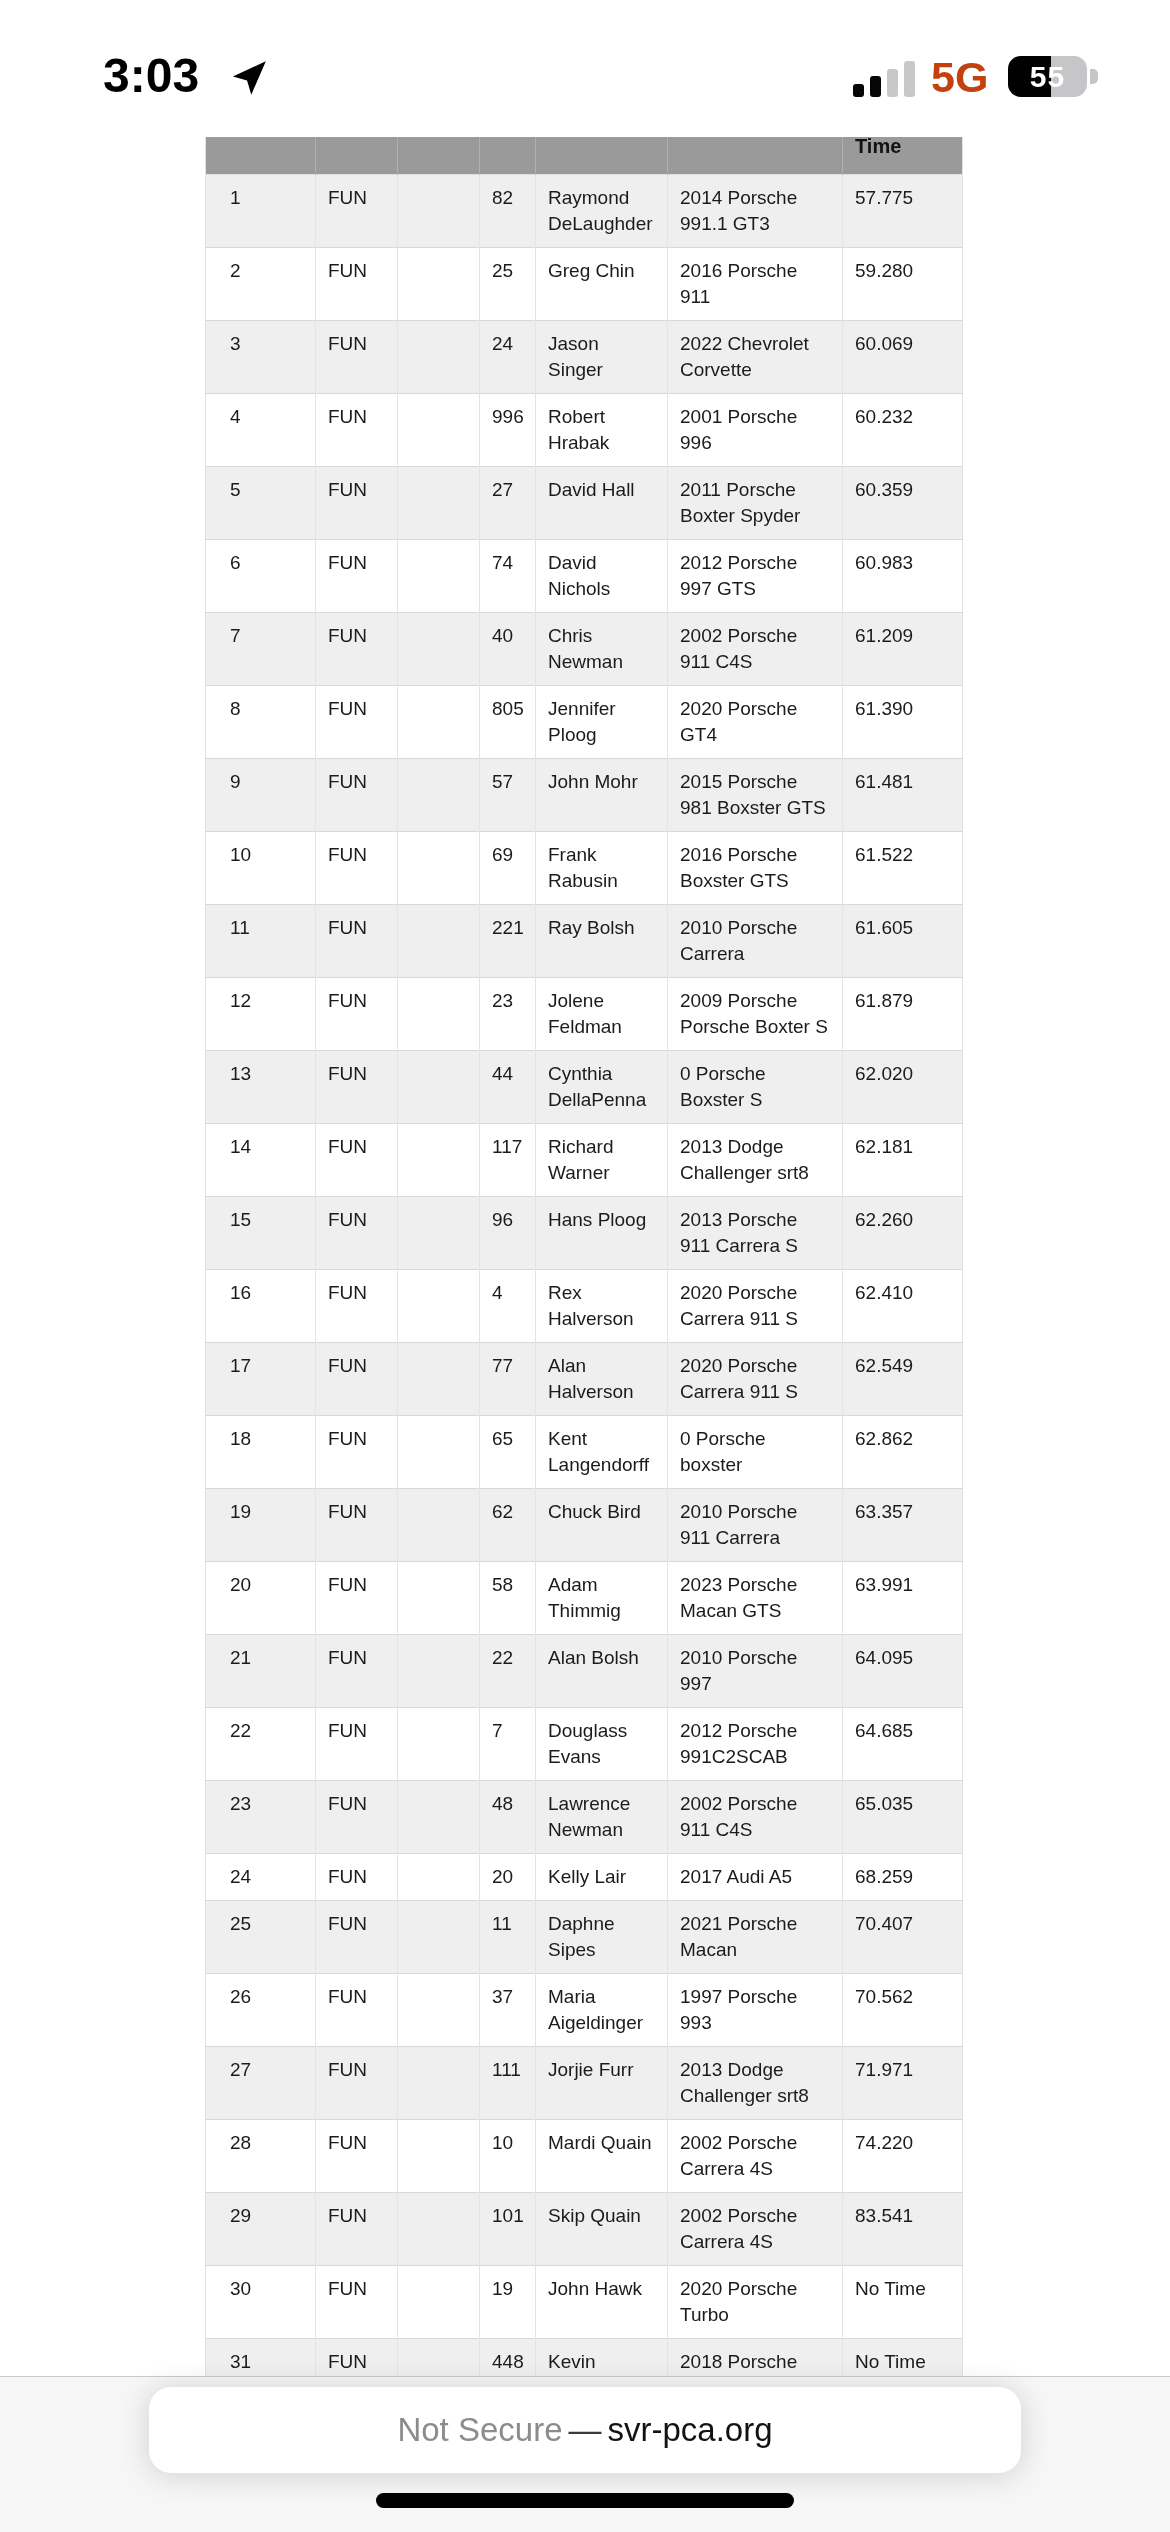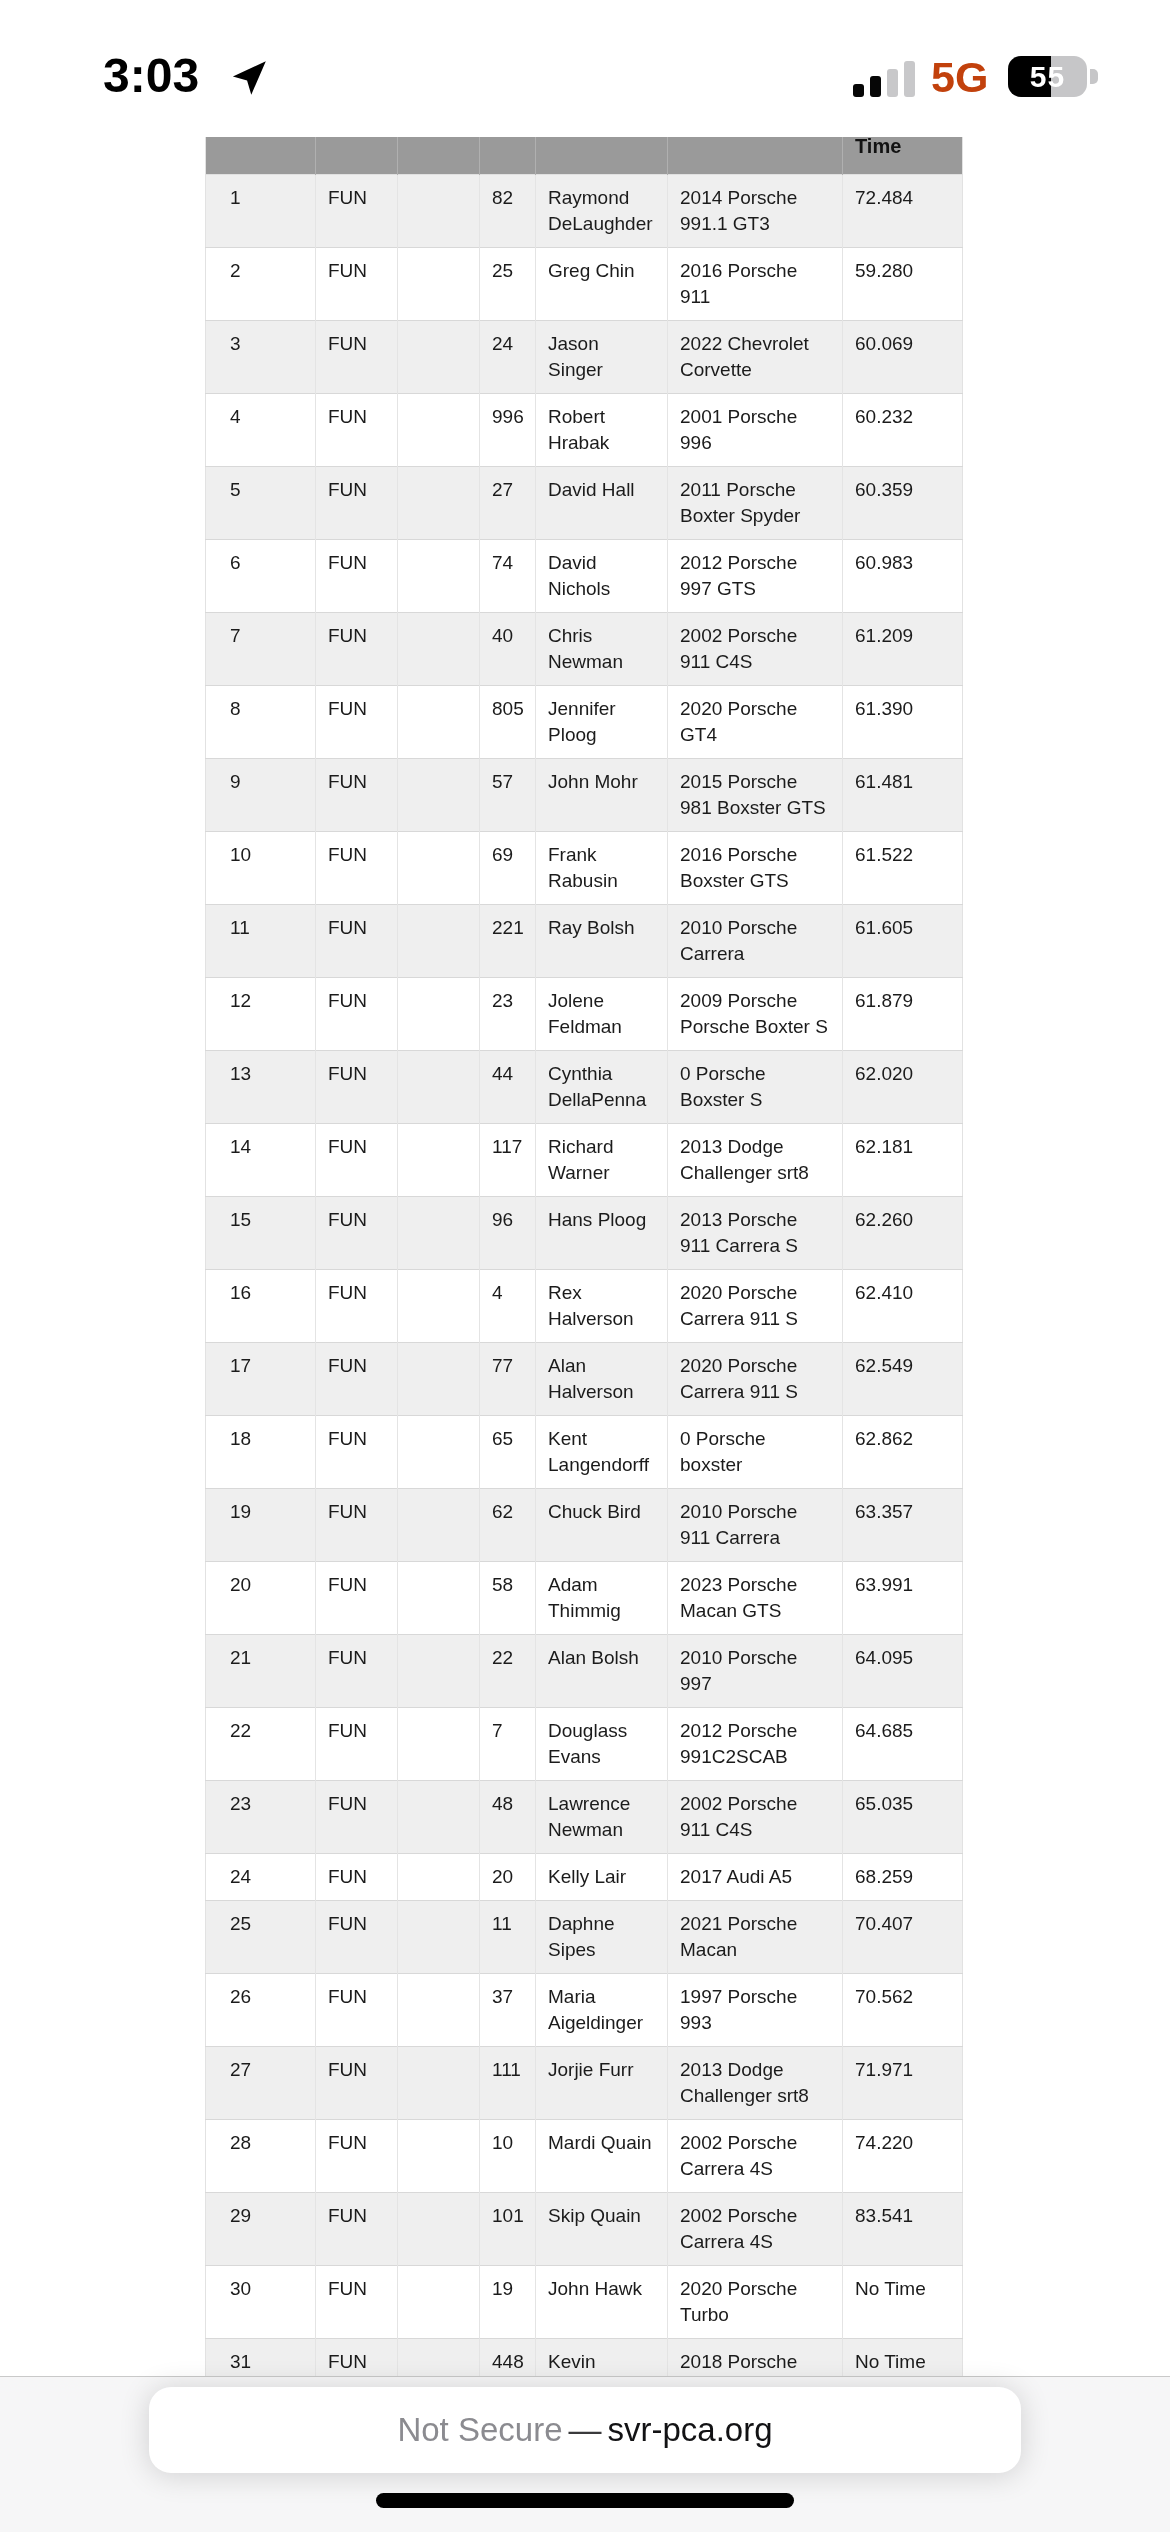--- a/index.html
+++ b/index.html
@@ -129,21 +129,21 @@
         </tr>
       </thead>
       <tbody id="tbody">
           <tr>
             <td class="td-pos">1</td>
             <td class="td-cls">FUN</td>
             <td class="td-spc"></td>
             <td class="td-num">82</td>
             <td class="td-name">Raymond DeLaughder</td>
             <td class="td-car">2014 Porsche 991.1 GT3</td>
-            <td class="td-time">72.484</td>
+            <td class="td-time">57.775</td>
           </tr>
           <tr>
             <td class="td-pos">2</td>
             <td class="td-cls">FUN</td>
             <td class="td-spc"></td>
             <td class="td-num">25</td>
             <td class="td-name">Greg Chin</td>
             <td class="td-car">2016 Porsche 911</td>
             <td class="td-time">59.280</td>
           </tr>

